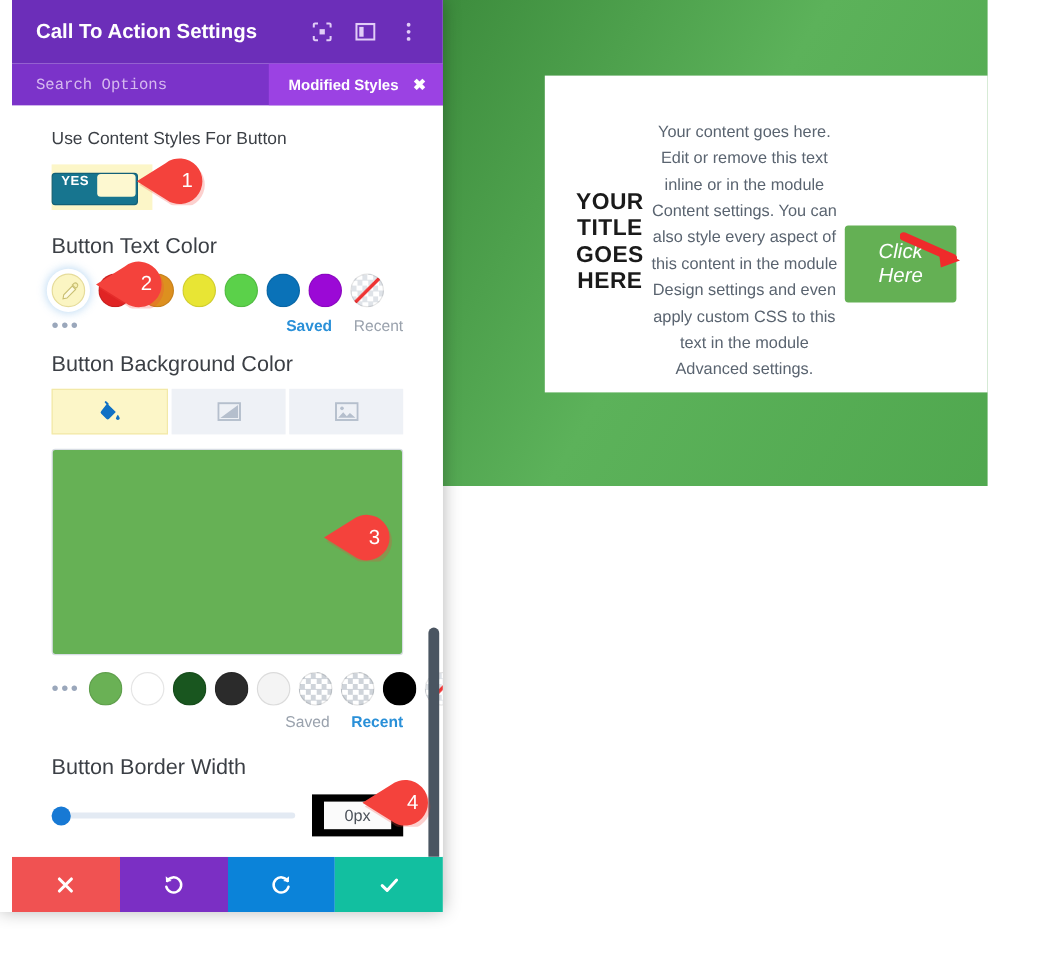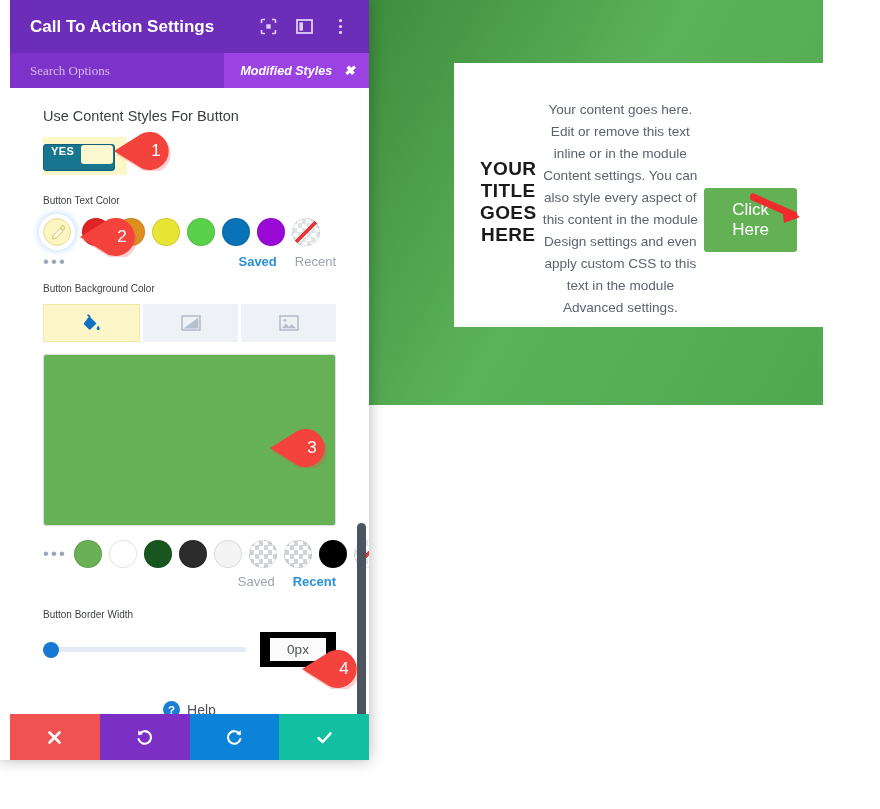--- a/index.html
+++ b/index.html
@@ -35,20 +35,21 @@
     text-align: center; max-width: 310px;
   }
   .cta-button-row {
     position: relative; width: 100%; margin-top: 22px;
     display: flex; justify-content: center; align-items: center;
   }
   .cta-button {
     background: #64b054; color: #ffffff; font-size: 17px;
     padding: 12px 28px; border: 0; border-radius: 3px; cursor: pointer;
     font-family: "Liberation Sans", sans-serif;
+    font-style: italic;
   }
   .preview-arrow {
     position: absolute; left: 46px; top: 4px; width: 72px; height: 34px;
   }
 
   
   .panel {
     position: absolute; left: 0; top: 0; width: 369px; height: 760px;
     background: #ffffff; display: flex; flex-direction: column;
     box-shadow: 0 0 14px rgba(0,0,0,.30);
@@ -61,42 +62,42 @@
   .panel-title { color: #fff; font-size: 17px; font-weight: bold; flex: 1; }
   .hdr-icons { display: flex; align-items: center; gap: 18px; padding-right: 6px; }
   .hdr-icon { width: 18px; height: 18px; display: flex; align-items: center; justify-content: center; cursor: pointer; opacity: .95; }
 
   .panel-search {
     height: 35px; background: #7b33c9; display: flex; align-items: center;
     padding-left: 20px; flex: 0 0 auto; position: relative;
   }
   .search-input {
     background: transparent; border: 0; outline: none;
-    color: #e4cdf6; font-size: 13px; font-family: Liberation Serif, serif;
+    color: #e4cdf6; font-size: 13px; font-family: Liberation Mono, monospace;
     width: 200px;
   }
   .search-input::placeholder { color: #d6b9ef; opacity: 1; }
   .modified-badge {
     position: absolute; right: 0; top: 0; height: 35px; background: #9b42e3;
     display: flex; align-items: center; gap: 12px; padding: 0 14px 0 16px;
-    color: #fff; font-size: 12.5px; font-weight: bold; cursor: pointer; font-style: italic;
+    color: #fff; font-size: 12.5px; font-weight: bold; cursor: pointer;
   }
   .badge-close { font-size: 13px; line-height: 1; cursor: pointer; }
 
   .panel-body {
     flex: 1 1 auto; background: #fff; position: relative; overflow: hidden;
     padding: 0 33px;
   }
   .scrollbar-track {
     position: absolute; right: 3px; top: 435px; width: 9px; height: 340px;
     background: #4a5561; border-radius: 5px;
   }
 
   .field-label { font-size: 14.5px; color: #3b3f45; line-height: 1.45; }
-  .sec-label { font-size: 10px; color: #3b3f45; }
+  .sec-label { font-size: 18px; color: #3b3f45; }
 
   
   .toggle-wrap { margin-top: 10px; display: inline-block; background: #fcf6c8; padding: 4px 12px 4px 0; position: relative; }
   .toggle {
     display: inline-flex; align-items: flex-start; width: 72px; height: 27px;
     background: #17758f; border-radius: 3px; cursor: pointer;
     border: 1px solid #126078;
   }
   .toggle-txt { color: #fff; font-size: 11px; font-weight: bold; padding: 0 7px; letter-spacing: .4px; }
   .toggle-knob { width: 32px; height: 19px; background: #fdf8d0; border-radius: 3px; }

